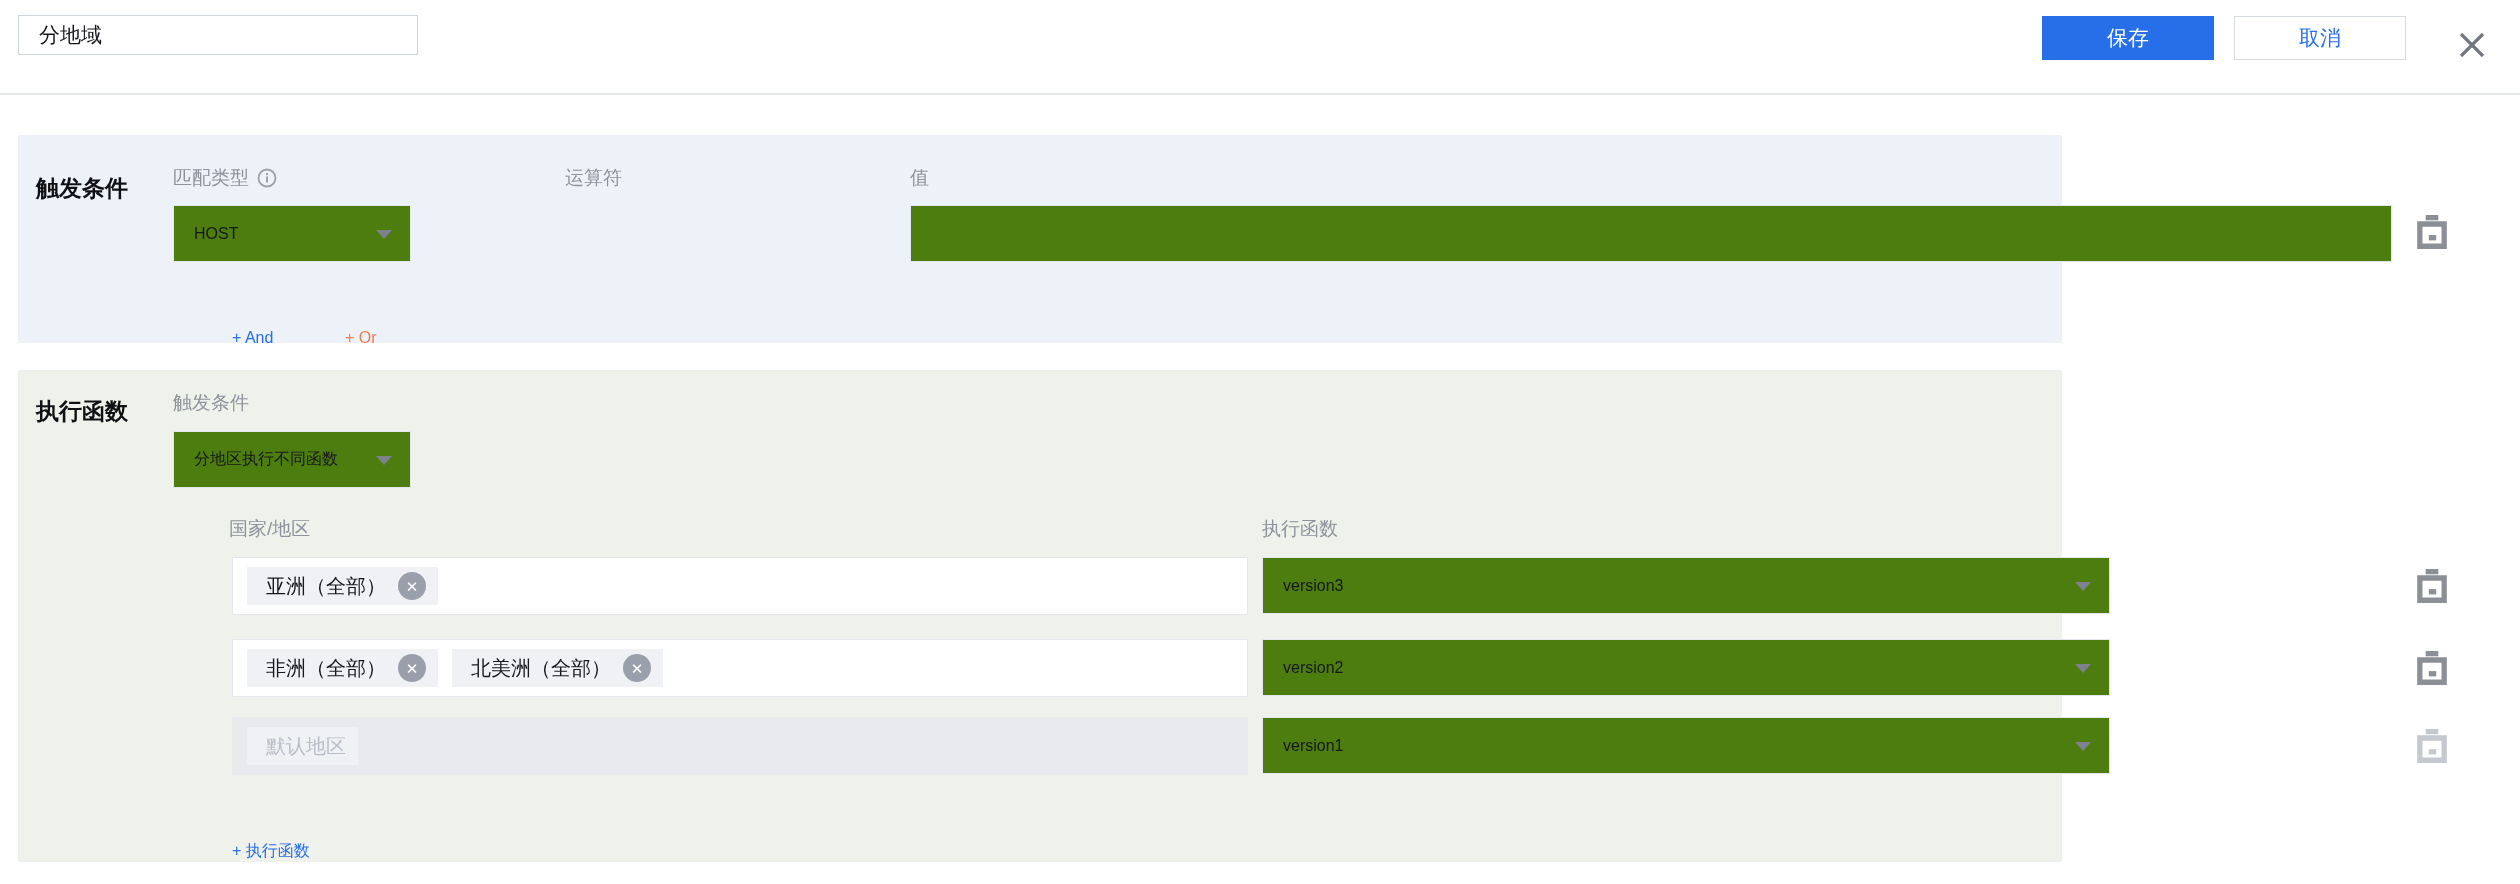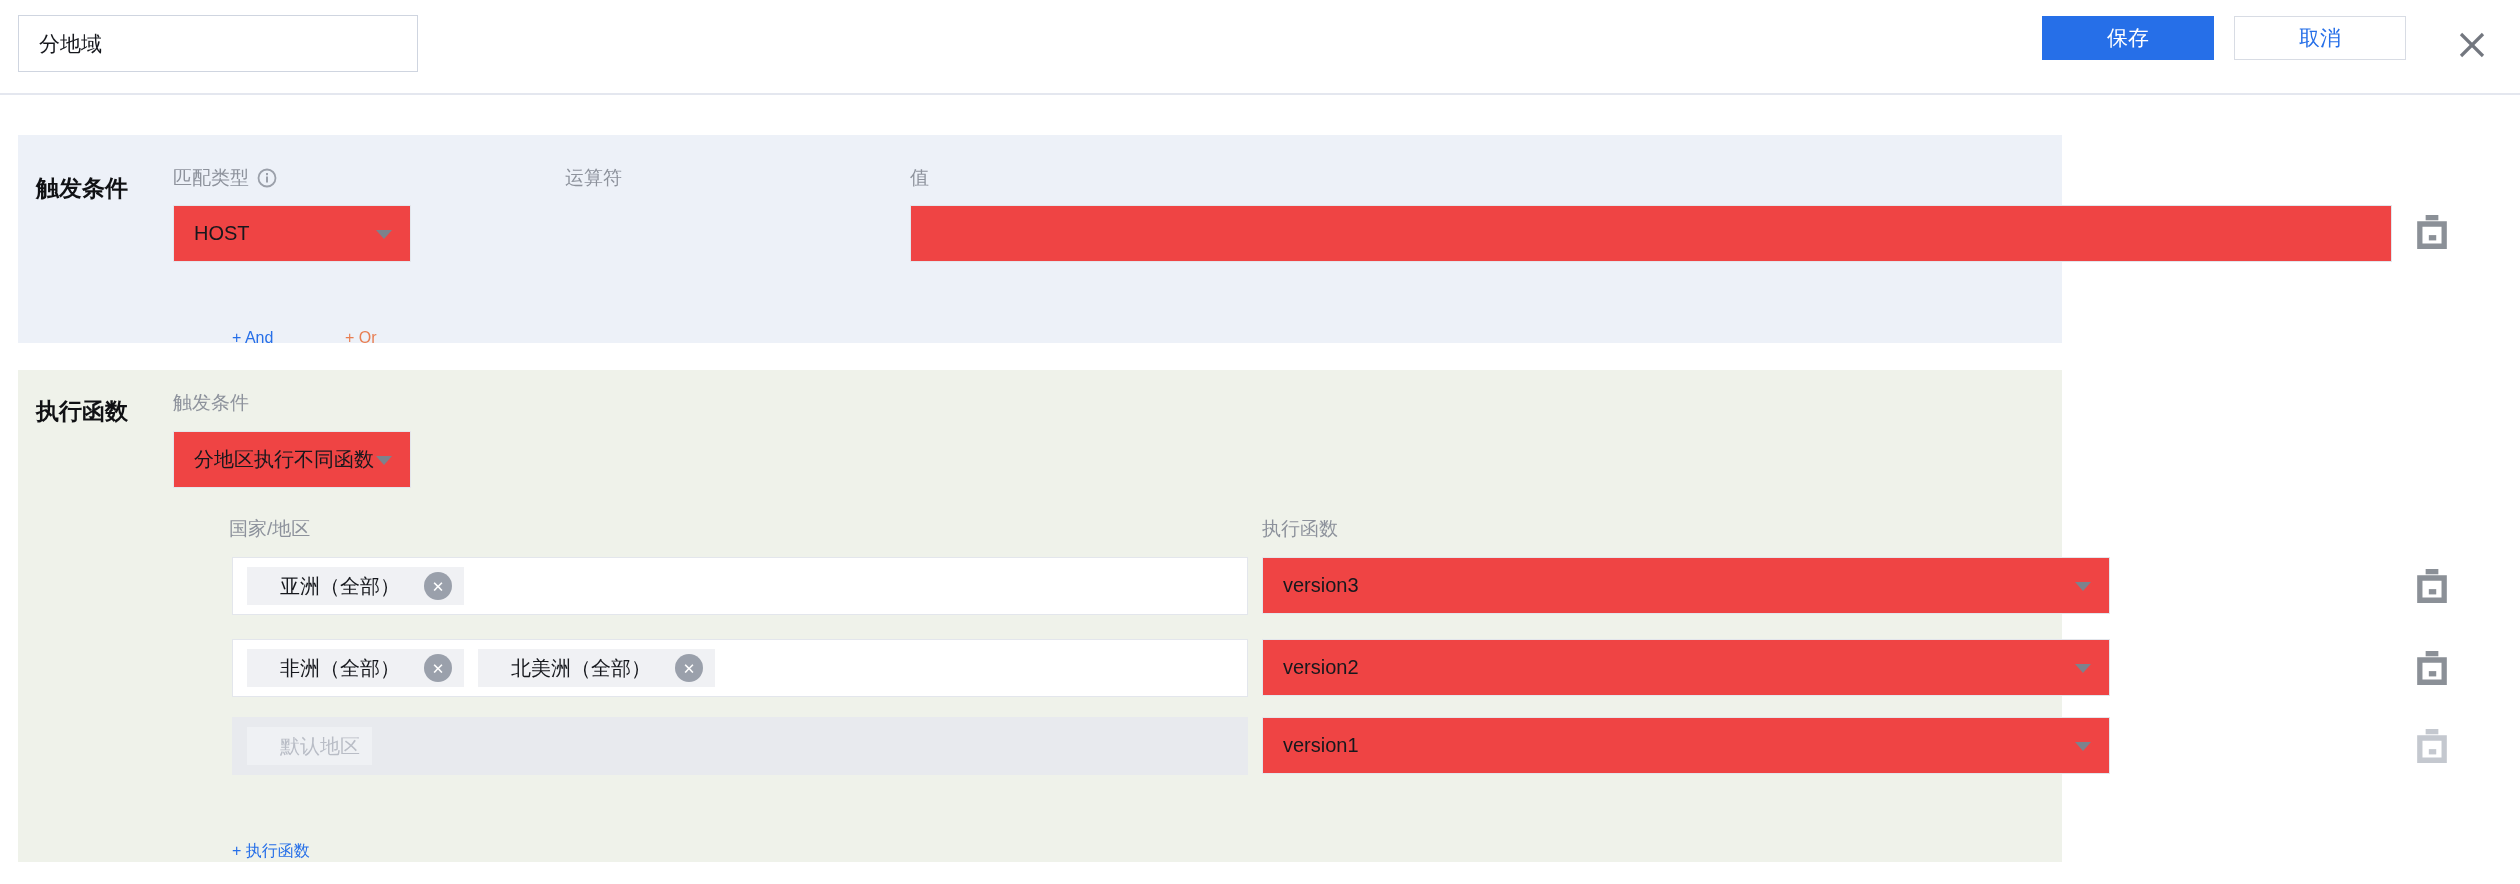--- a/index.html
+++ b/index.html
@@ -5,21 +5,21 @@
   html,body{margin:0;padding:0;}
   body{
     width:2520px;height:884px;position:relative;background:#ffffff;
     font-family:"Liberation Sans","DejaVu Sans",sans-serif;
     color:#16181d;overflow:hidden;
   }
   .abs{position:absolute;}
 
   
   .name-input{
-    left:18px;top:15px;width:400px;height:57px;box-sizing:border-box;
+    left:18px;top:15px;width:400px;height:40px;box-sizing:border-box;
     border:1px solid #cfd5e0;background:#fff;padding:0 20px;
     font-size:21px;color:#16181d;outline:none;
     font-family:"Liberation Sans","DejaVu Sans",sans-serif;
   }
   .btn{
     height:44px;box-sizing:border-box;border:none;cursor:pointer;
     font-size:21px;display:flex;align-items:center;justify-content:center;
     font-family:"Liberation Sans","DejaVu Sans",sans-serif;
   }
   .btn-primary{left:2042px;top:16px;width:172px;background:var(--blue);color:#fff;}
@@ -28,23 +28,23 @@
   .top-divider{left:0;top:93px;width:2520px;height:2px;background:#e4e7ef;}
 
   
   .section{left:18px;width:2044px;}
   .section-trigger{top:135px;height:208px;background:var(--trigger-bg);}
   .section-exec{top:370px;height:492px;background:var(--exec-bg);}
   .section-title{font-size:23px;font-weight:700;color:#101114;}
   .field-label{font-size:19px;color:#8d929c;display:flex;align-items:center;gap:8px;}
 
   .select,.text-input{
-    box-sizing:border-box;background:#ef4444;border:1px solid #e3e6ec;
+    box-sizing:border-box;background:#4d7c0f;border:1px solid #e3e6ec;
     height:57px;display:flex;align-items:center;padding:0 20px;
-    font-size:20px;color:#16181d;position:absolute;cursor:pointer;text-align:center;
+    font-size:16px;color:#16181d;position:absolute;cursor:pointer;text-align:center;
   }
   .text-input{cursor:text;}
   .caret{
     position:absolute;right:18px;top:50%;margin-top:-4px;width:0;height:0;
     border-left:8px solid transparent;border-right:8px solid transparent;
     border-top:9px solid #7d828c;
   }
   .link{font-size:16px;cursor:pointer;background:none;border:none;padding:0;
     font-family:"Liberation Sans","DejaVu Sans",sans-serif;margin-top:36px;}
   .link-blue{color:var(--blue);}
@@ -55,22 +55,22 @@
   .trash svg{width:34px;height:36px;display:block;}
 
   
   .region-box{
     position:absolute;left:214px;width:1016px;height:58px;box-sizing:border-box;
     background:#fff;border:1px solid #e3e6ec;display:flex;align-items:center;
     gap:14px;padding:0 14px;overflow:hidden;
   }
   .region-box.disabled{background:#e8eaee;border-color:#e8eaee;}
   .tag{
-    height:38px;background:#f0f1f4;display:flex;align-items:center;gap:24px;
-    padding:0 12px 0 33px;font-size:20px;color:#16181d;white-space:nowrap;
+    height:38px;background:#f0f1f4;display:flex;align-items:center;gap:12px;
+    padding:0 12px 0 19px;font-size:20px;color:#16181d;white-space:nowrap;
   }
   .tag .x-badge{
     width:28px;height:28px;border-radius:50%;background:#9aa0ab;color:#fff;
     display:flex;align-items:center;justify-content:center;font-size:15px;
     font-weight:700;cursor:pointer;line-height:1;
   }
   .tag.placeholder-tag{background:#eff1f4;color:#b9bdc6;}
   .func-select{left:1244px;width:848px;}
   .info-icon svg{display:block;}
 </style>

